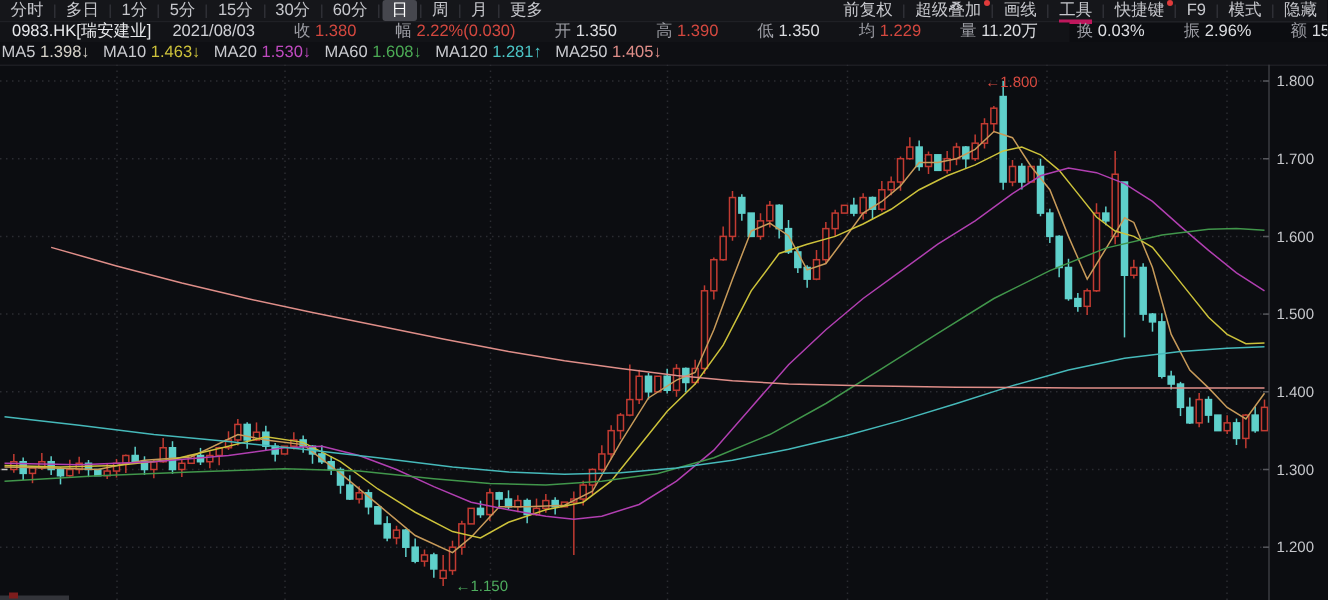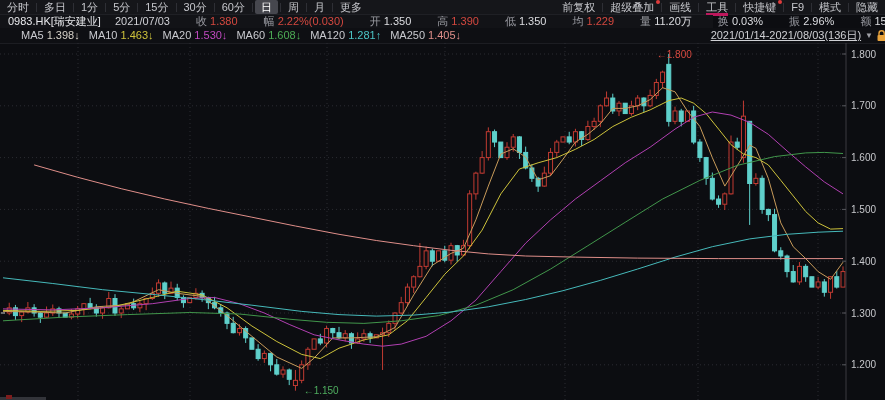--- a/index.html
+++ b/index.html
@@ -21,21 +21,21 @@
   .row2 .sym{color:#e8e9ec;margin-left:8px;}
   .row2 .qdate{color:#cfd0d5;margin-left:14px;}
   .fld{margin-left:26px;}
   .fld .lab{color:#9b9ca3;}
   .fld .val.red{color:#d4483f;}
   .fld .val.white{color:#dcdde1;}
   
   .row3{position:absolute;left:0;top:28px;width:885px;height:15px;background:#0e0f13;
         display:flex;align-items:center;justify-content:space-between;font-size:11px;line-height:15px;
         border-bottom:1px solid #1c1d22;white-space:nowrap;overflow:hidden;}
-  .ma-group{display:flex;align-items:center;margin-left:21px;}
+  .ma-group{display:flex;align-items:center;margin-left:1px;}
   .ma-item{margin-right:9px;}
   .ma-item .ma-lab{color:#c9cacf;}
   .range-wrap{display:flex;align-items:center;margin-right:0;}
   .range{color:#cfd0d4;text-decoration:underline;cursor:pointer;}
   .tri{color:#9fa0a6;font-size:8px;margin:0 3px 0 4px;}
   .lock{margin-right:-5px;}
   
   .chart{position:absolute;left:0;top:43px;width:885px;height:357px;}
   .bstrip{position:absolute;left:0;bottom:0;width:46px;height:3px;background:#33343a;}
   .bmark{position:absolute;left:6px;bottom:1px;width:6px;height:4px;background:#7e1d1d;}
@@ -83,21 +83,21 @@
         <span class="menu-item"><span class="lbl">F9</span></span>
         <span class="vdiv"></span>
         <span class="menu-item"><span class="lbl">模式</span></span>
         <span class="vdiv"></span>
         <span class="menu-item"><span class="lbl">隐藏</span></span>
       </div>
   </div>
 
   <div class="row2" id="info-row">
     <span class="sym">0983.HK[瑞安建业]</span>
-    <span class="qdate">2021/07/03</span>
+    <span class="qdate">2021/08/03</span>
   <span class="fld"><span class="lab">收 </span><span class="val red">1.380</span></span>
       <span class="fld"><span class="lab">幅 </span><span class="val red">2.22%(0.030)</span></span>
       <span class="fld"><span class="lab">开 </span><span class="val white">1.350</span></span>
       <span class="fld"><span class="lab">高 </span><span class="val red">1.390</span></span>
       <span class="fld"><span class="lab">低 </span><span class="val white">1.350</span></span>
       <span class="fld"><span class="lab">均 </span><span class="val red">1.229</span></span>
       <span class="fld"><span class="lab">量 </span><span class="val white">11.20万</span></span>
       <span class="fld"><span class="lab">换 </span><span class="val white">0.03%</span></span>
       <span class="fld"><span class="lab">振 </span><span class="val white">2.96%</span></span>
       <span class="fld"><span class="lab">额 </span><span class="val white">15.41万</span></span>
@@ -105,28 +105,20 @@
 
   <div class="row3">
     <div class="ma-group" id="ma-group">
         <span class="ma-item"><span class="ma-lab">MA5 </span><span style="color: rgb(214, 210, 201);">1.398↓</span></span>
         <span class="ma-item"><span class="ma-lab">MA10 </span><span style="color: rgb(205, 194, 59);">1.463↓</span></span>
         <span class="ma-item"><span class="ma-lab">MA20 </span><span style="color: rgb(192, 74, 192);">1.530↓</span></span>
         <span class="ma-item"><span class="ma-lab">MA60 </span><span style="color: rgb(76, 171, 85);">1.608↓</span></span>
         <span class="ma-item"><span class="ma-lab">MA120 </span><span style="color: rgb(76, 197, 198);">1.281↑</span></span>
         <span class="ma-item"><span class="ma-lab">MA250 </span><span style="color: rgb(223, 142, 137);">1.405↓</span></span>
       </div>
-    <div class="range-wrap">
-      <span class="range">2021/01/14-2021/08/03(136日)</span>
-      <span class="tri">▼</span>
-      <svg class="lock" width="14" height="12" viewBox="0 0 14 12">
-        <path d="M3 5 V3.4 A2.6 2.6 0 0 1 8.2 3.4 V5" fill="none" stroke="#e8a33d" stroke-width="1.4"></path>
-        <rect x="1.5" y="5" width="9" height="6" rx="1" fill="#e8a33d"></rect>
-      </svg>
-    </div>
   </div>
 
   <div class="chart">
     <svg id="chart-svg" width="885" height="357" viewBox="0 0 885 357">
         <line x1="0" y1="11" x2="846" y2="11" stroke="#2b2c32" stroke-width="1" stroke-dasharray="1,3"></line>
         <line x1="0" y1="62.80000000000005" x2="846" y2="62.80000000000005" stroke="#2b2c32" stroke-width="1" stroke-dasharray="1,3"></line>
         <line x1="0" y1="114.59999999999998" x2="846" y2="114.59999999999998" stroke="#2b2c32" stroke-width="1" stroke-dasharray="1,3"></line>
         <line x1="0" y1="166.40000000000003" x2="846" y2="166.40000000000003" stroke="#2b2c32" stroke-width="1" stroke-dasharray="1,3"></line>
         <line x1="0" y1="218.20000000000007" x2="846" y2="218.20000000000007" stroke="#2b2c32" stroke-width="1" stroke-dasharray="1,3"></line>
         <line x1="0" y1="270" x2="846" y2="270" stroke="#2b2c32" stroke-width="1" stroke-dasharray="1,3"></line>

